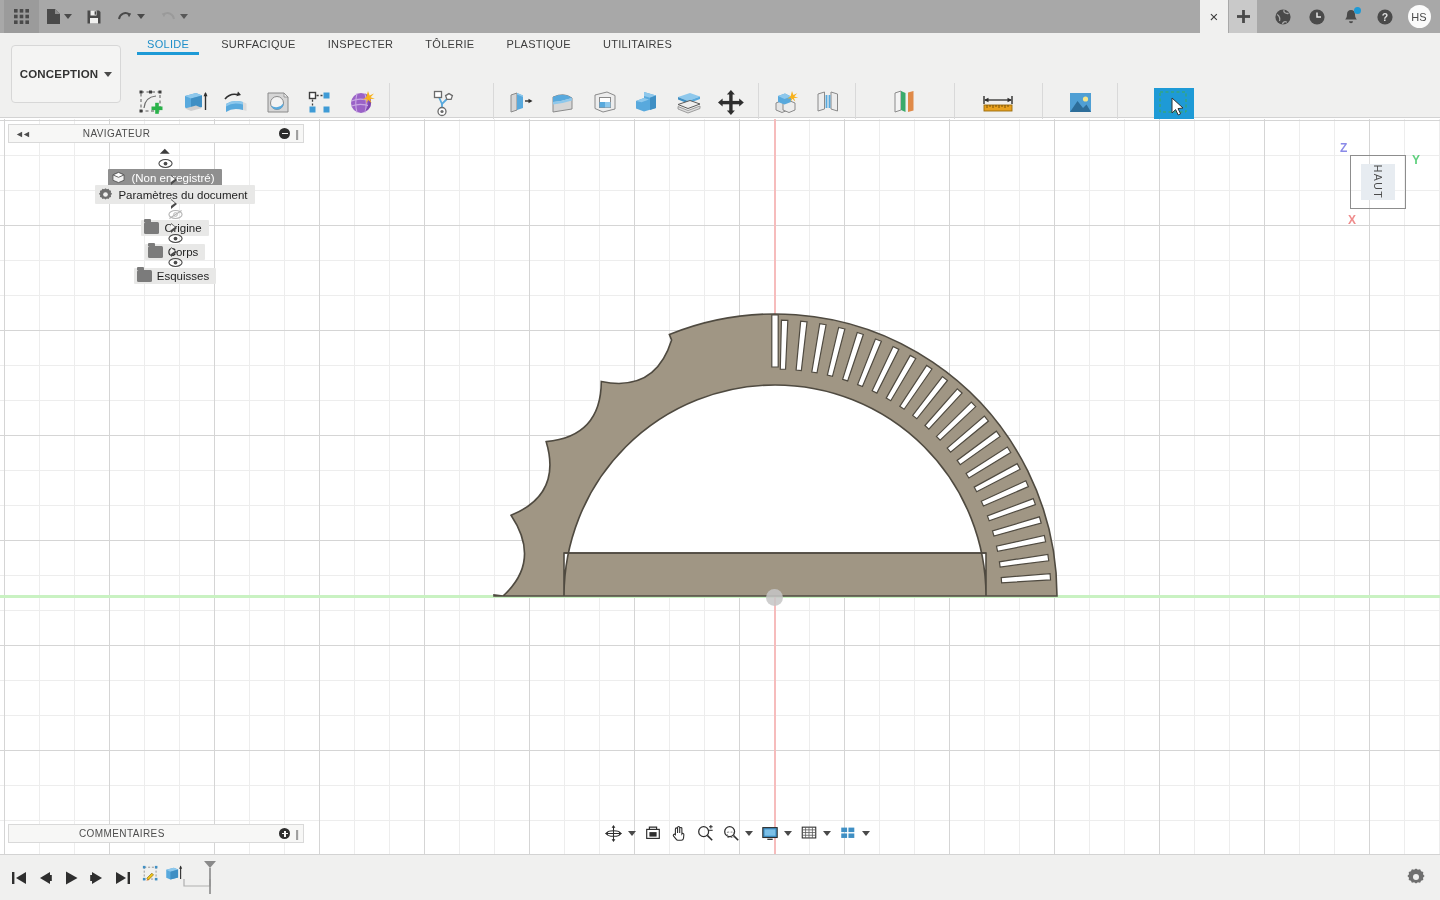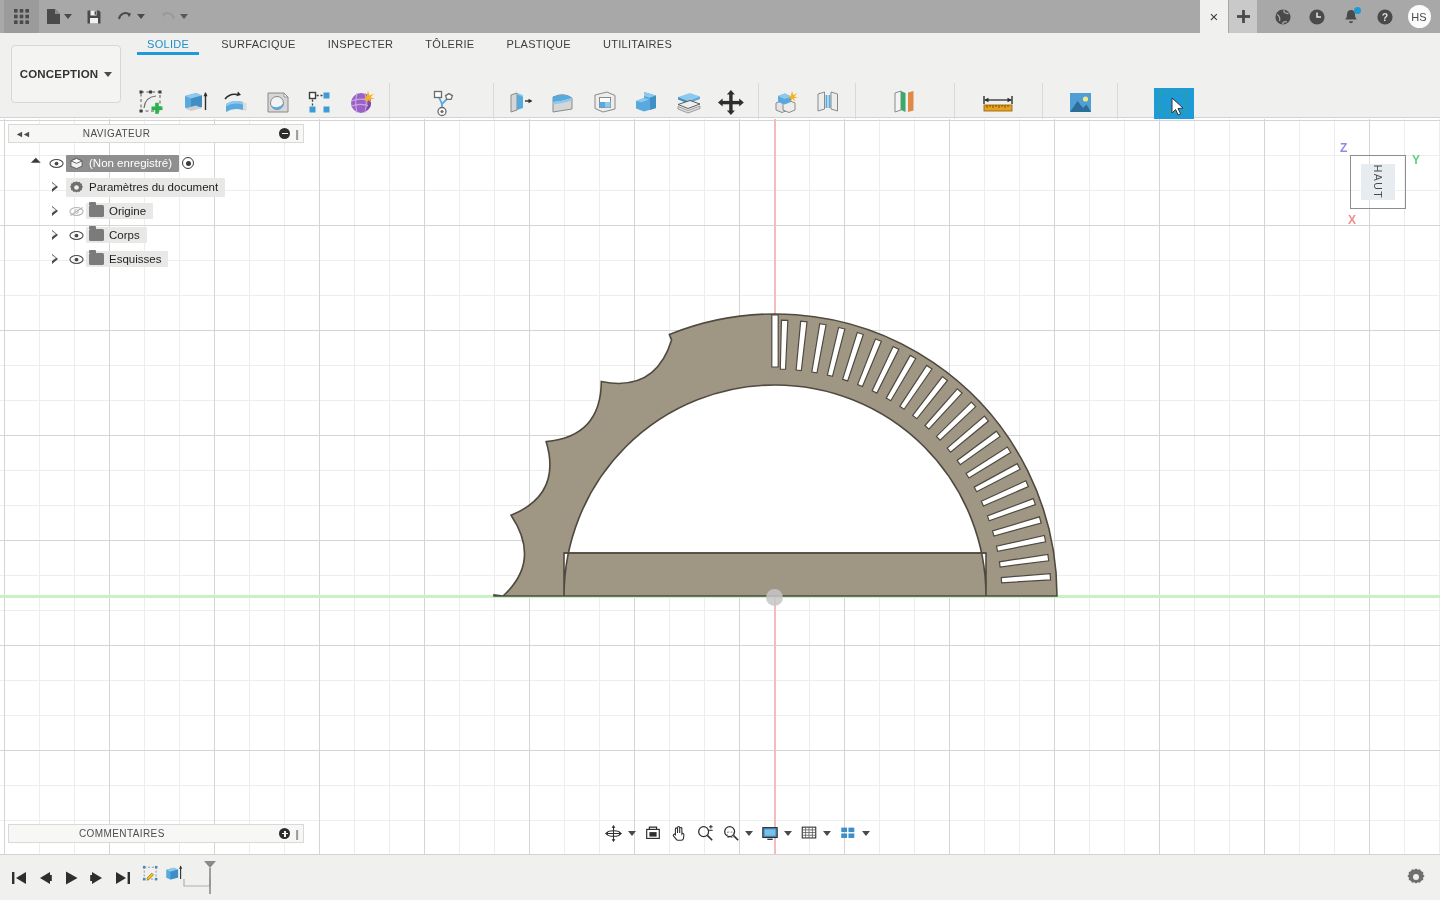--- a/index.html
+++ b/index.html
@@ -116,21 +116,21 @@
   .nav-collapse { font-size: 9px; color: #4d4d4d; letter-spacing: -2px; }
   .nav-right { margin-left: auto; display: flex; align-items: center; gap: 5px; }
   .circ-minus {
     width: 11px; height: 11px; border-radius: 50%; background: #2d2d2d;
     display: flex; align-items: center; justify-content: center;
   }
   .circ-minus i { display: block; width: 6px; height: 1.6px; background: #f7f7f6; }
   .grip { color: #8a8a8a; font-size: 11px; letter-spacing: -2px; }
 
   .tree { position: absolute; left: 8px; top: 151px; width: 296px; }
-  .tnode { display: flex; align-items: center; height: 24px; font-size: 11.5px; color: #1e1e1e; }
+  .tnode { display: flex; align-items: center; height: 24px; font-size: 11.5px; color: #1e1e1e; flex-direction: column; }
   .tw { width: 20px; display: flex; align-items: center; justify-content: center; }
   .tri-open { width: 0; height: 0; border-left: 7px solid #3b3b3b; border-bottom: 7px solid transparent; border-top: 0; transform: rotate(45deg) translate(-1px,0); }
   .tri-out {
     width: 8px; height: 10px; position: relative;
   }
   .tri-out::before {
     content: ''; position: absolute; left: 0; top: 0;
     border-left: 6px solid #4a4a4a; border-top: 5px solid transparent; border-bottom: 5px solid transparent;
   }
   .tri-out::after {

